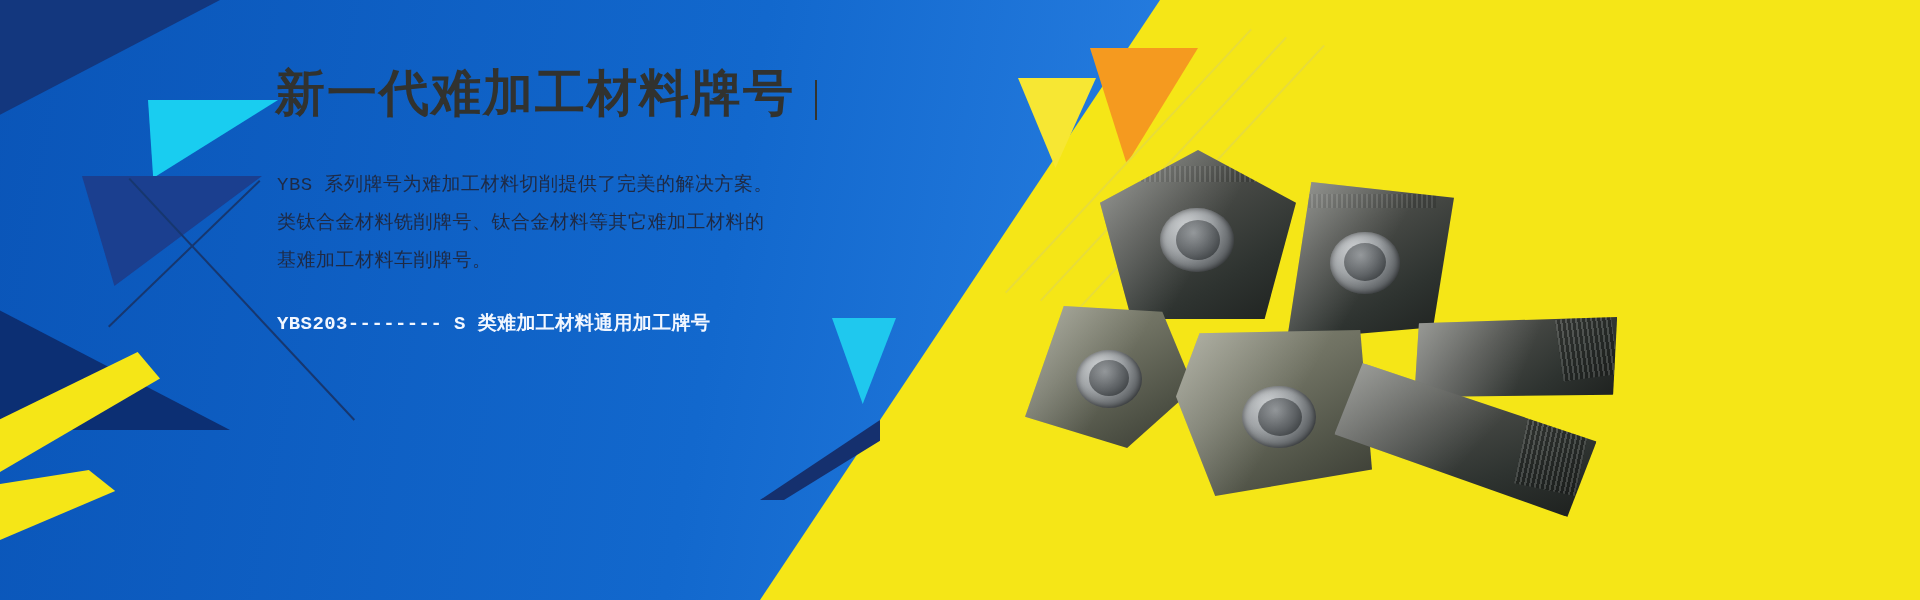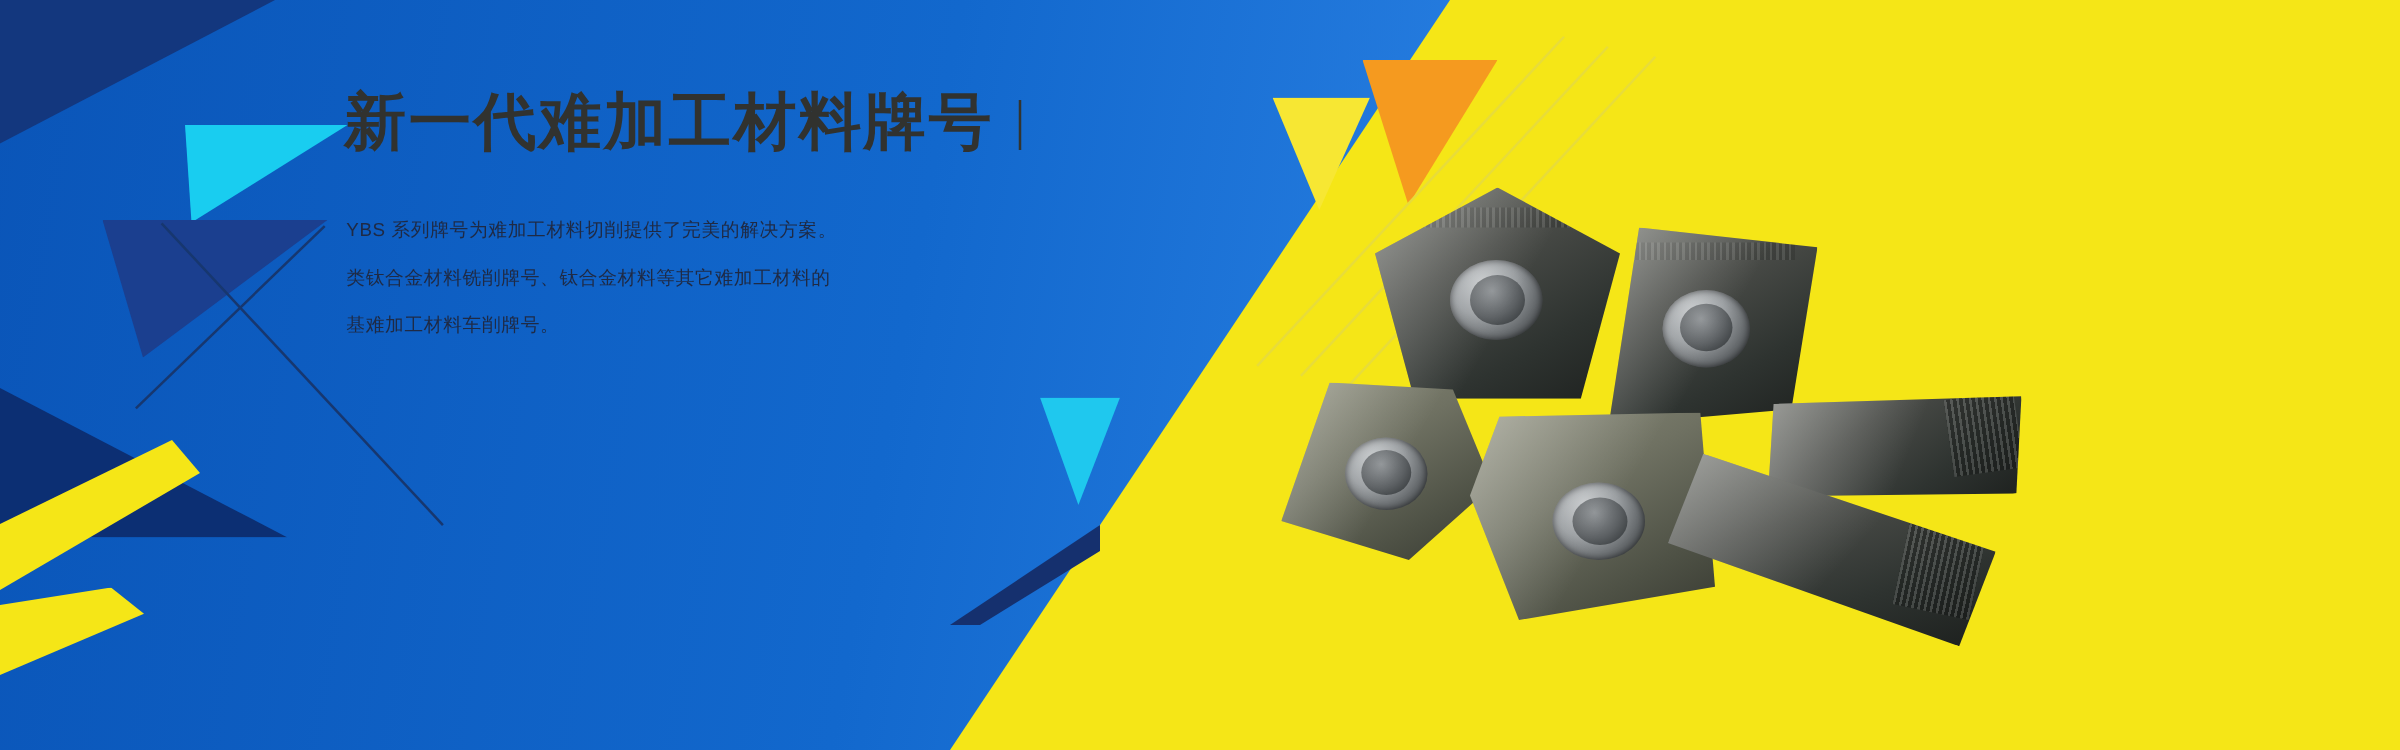--- a/index.html
+++ b/index.html
@@ -8,20 +8,21 @@
     font-family:"Liberation Sans","DejaVu Sans",sans-serif;
     background:#0f5fc4;
   }
 
   #banner {
     position:relative;
     width:1920px;
     height:600px;
     overflow:hidden;
     background:linear-gradient(100deg,#0a55b8 0%,#1268cd 38%,#2f86e8 70%,#4a97f0 100%);
+    font-family:Liberation Mono, monospace;
   }
 
   
   .yellow-wedge{
     position:absolute; inset:0;
     background:#f5e617;
     clip-path:polygon(100% 0, 100% 100%, 1085% 100%, 1160px 0);
     
   }
   .yellow-wedge{
@@ -126,21 +127,21 @@
     line-height:1;
     padding-bottom:2px;
   }
 
   .desc{
     position:absolute;
     left:2px; top:166px;
     width:740px;
   }
   .desc p{
-    font-size:15px;
+    font-size:19px;
     color:#1f2a44;
     line-height:38px;
     letter-spacing:0.5px;
     white-space:nowrap;
   }
 
   .models{
     position:absolute;
     left:2px; top:305px;
     width:740px;
@@ -320,16 +321,17 @@
       <span class="title-bar"></span>
     </div>
 
     <div class="desc">
       <p>YBS 系列牌号为难加工材料切削提供了完美的解决方案。</p>
       <p>类钛合金材料铣削牌号、钛合金材料等其它难加工材料的</p>
       <p>基难加工材料车削牌号。</p>
     </div>
 
     <div class="models">
+      <p>YBS203-------- S 类难加工材料通用加工牌号</p>
     </div>
 
   </div>
 </div>
 
 </body></html>

